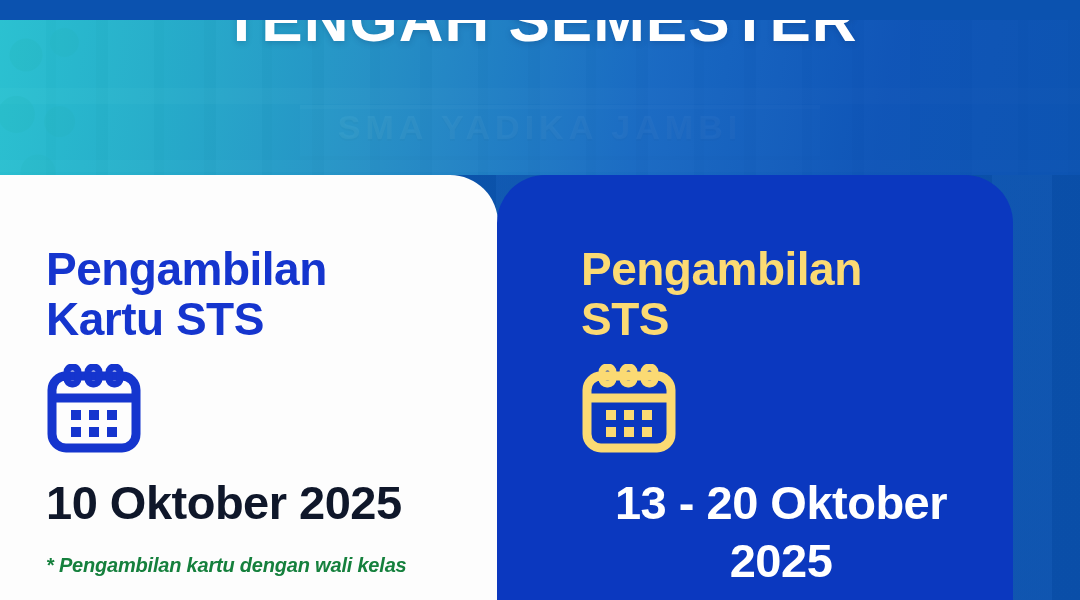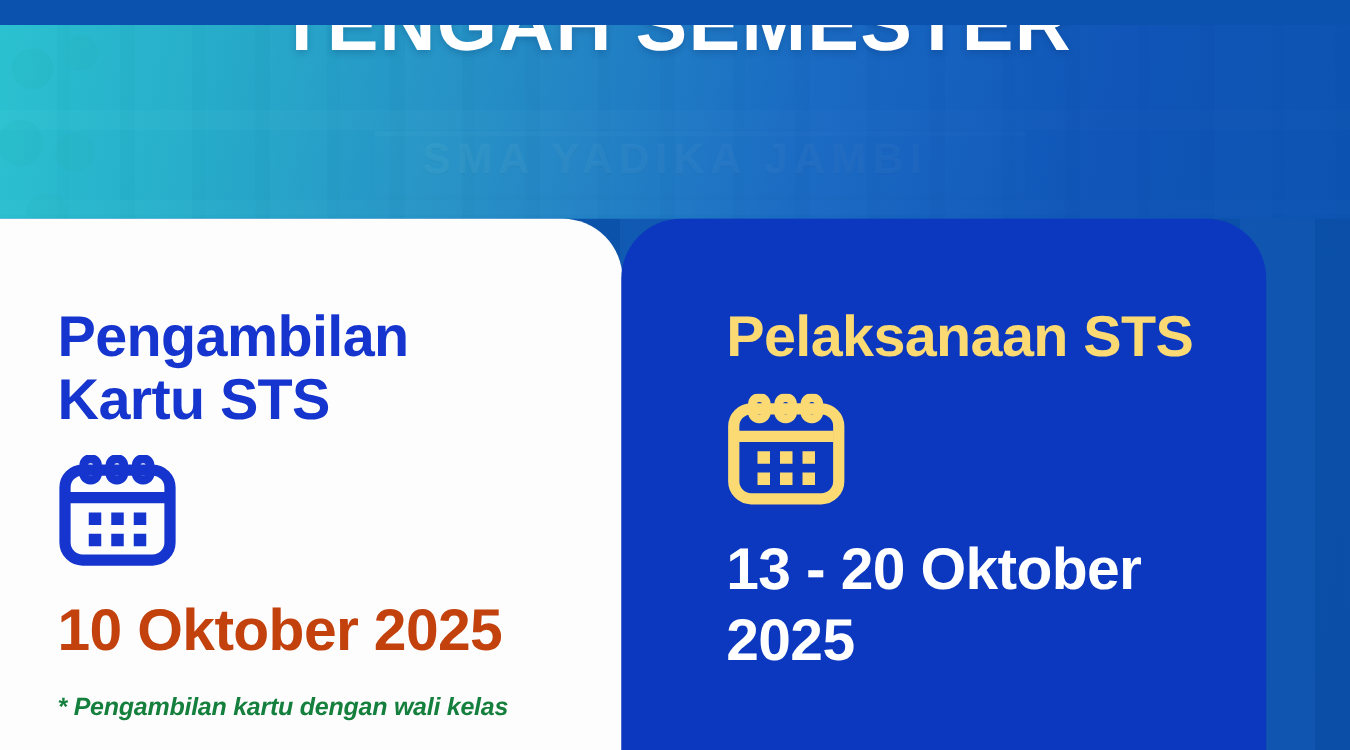--- a/index.html
+++ b/index.html
@@ -146,22 +146,22 @@
 
   .cal-icon { margin-top:20px; display:block; }
 
   .card-date {
     margin-top:16px;
     font-size:47px; font-weight:700; line-height:1.22;
     letter-spacing:-.5px;
     font-family:"Liberation Sans", sans-serif;
     max-width:400px;
   }
-  .card-left .card-date { color:#c2410c; }
-  .card-right .card-date { color:#FFFFFF; }
+  .card-left .card-date { color:#0f172a; }
+  .card-right .card-date { color:#FFFFFF;text-align:center; }
 
   .card-note {
     margin-top:22px;
     font-size:20px; font-weight:700; font-style:italic;
     color:#15803d;
     letter-spacing:-.2px;
     font-family:"Liberation Sans", sans-serif;
     white-space:nowrap;
   }
 </style>
@@ -207,21 +207,21 @@
           <rect x="43" y="63" width="10" height="10" fill="#1535CE"></rect>
           <rect x="61" y="63" width="10" height="10" fill="#1535CE"></rect>
         </svg>
       </span>
 
       <div class="card-date">10 Oktober 2025</div>
       <div class="card-note">* Pengambilan kartu dengan wali kelas</div>
     </div>
 
     <div class="card card-right">
-      <div class="card-title">Pelaksanaan STS</div>
+      <div class="card-title">Pengambilan STS</div>
 
       <span class="cal-icon">
         <svg width="96" height="90" viewBox="0 0 96 90" fill="none" xmlns="http://www.w3.org/2000/svg">
           <rect x="6" y="12" width="84" height="72" rx="14" stroke="#FBDA73" stroke-width="9"></rect>
           <path d="M10 34 H86" stroke="#FBDA73" stroke-width="9"></path>
           <rect x="21" y="3" width="11" height="17" rx="5" stroke="#FBDA73" stroke-width="7"></rect>
           <rect x="42" y="3" width="11" height="17" rx="5" stroke="#FBDA73" stroke-width="7"></rect>
           <rect x="63" y="3" width="11" height="17" rx="5" stroke="#FBDA73" stroke-width="7"></rect>
           <rect x="25" y="46" width="10" height="10" fill="#FBDA73"></rect>
           <rect x="43" y="46" width="10" height="10" fill="#FBDA73"></rect>

